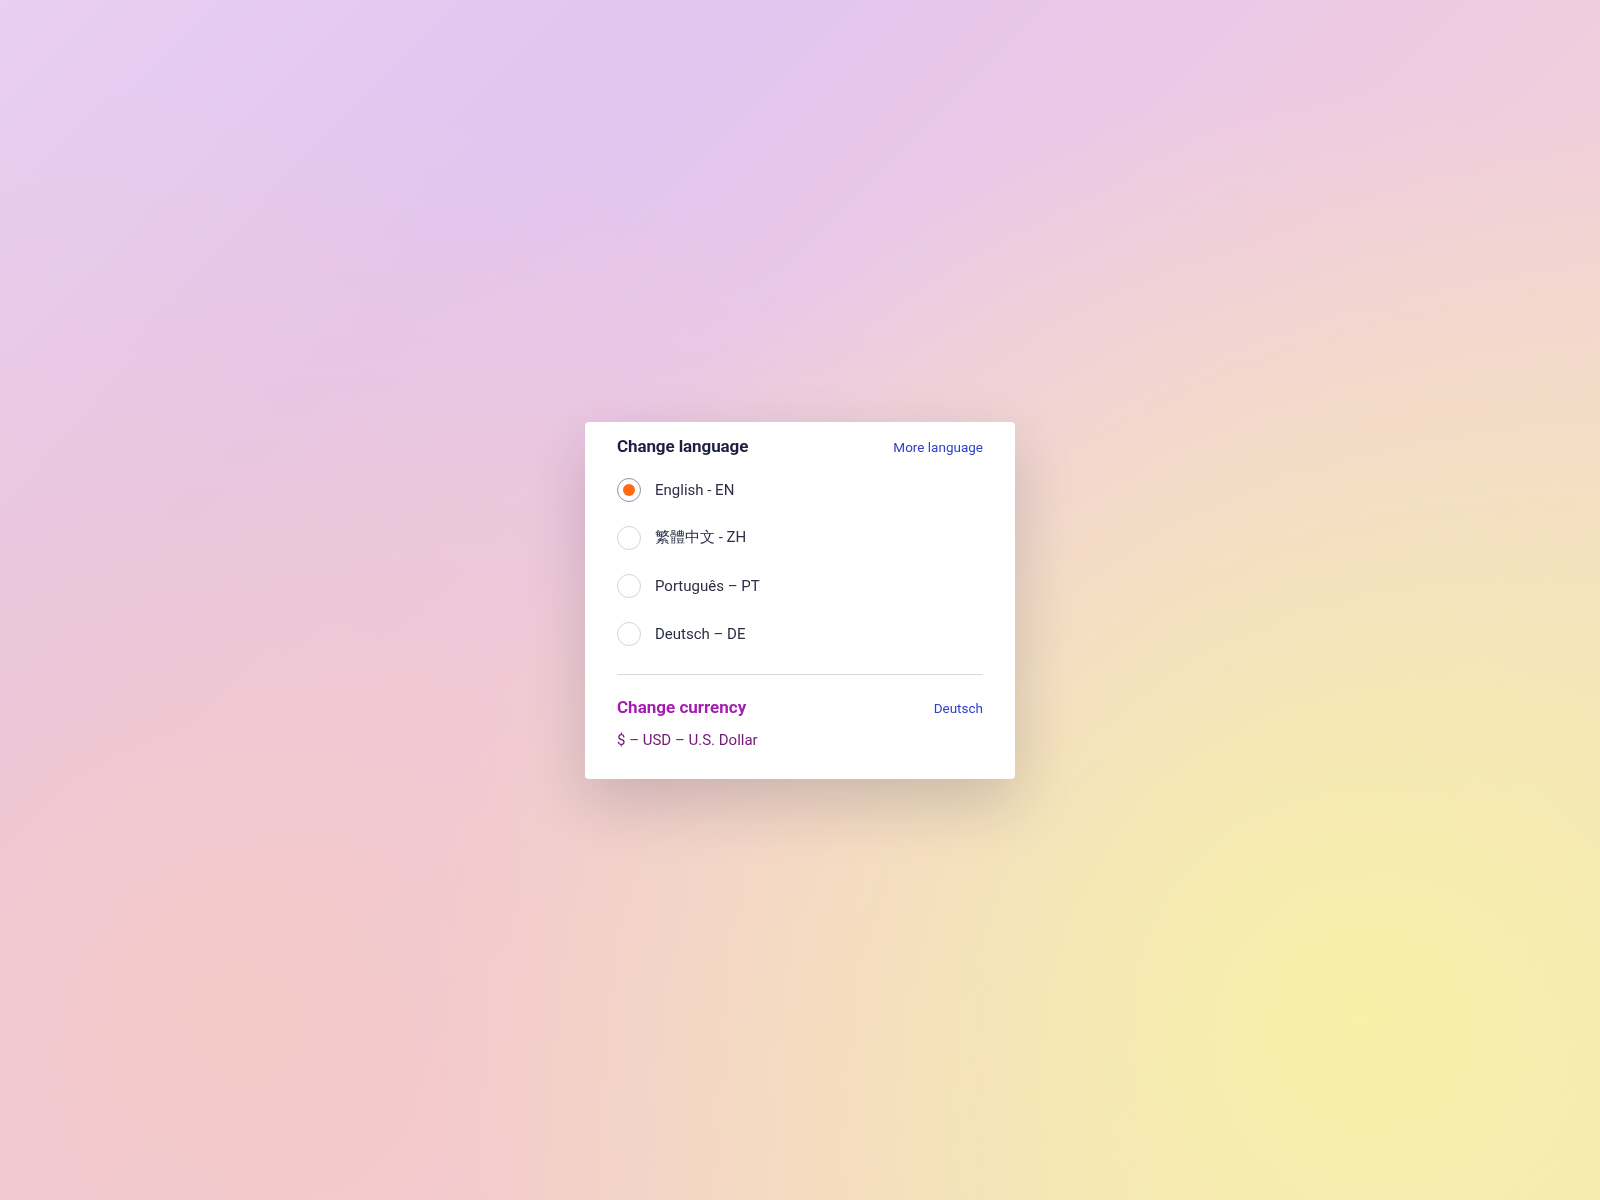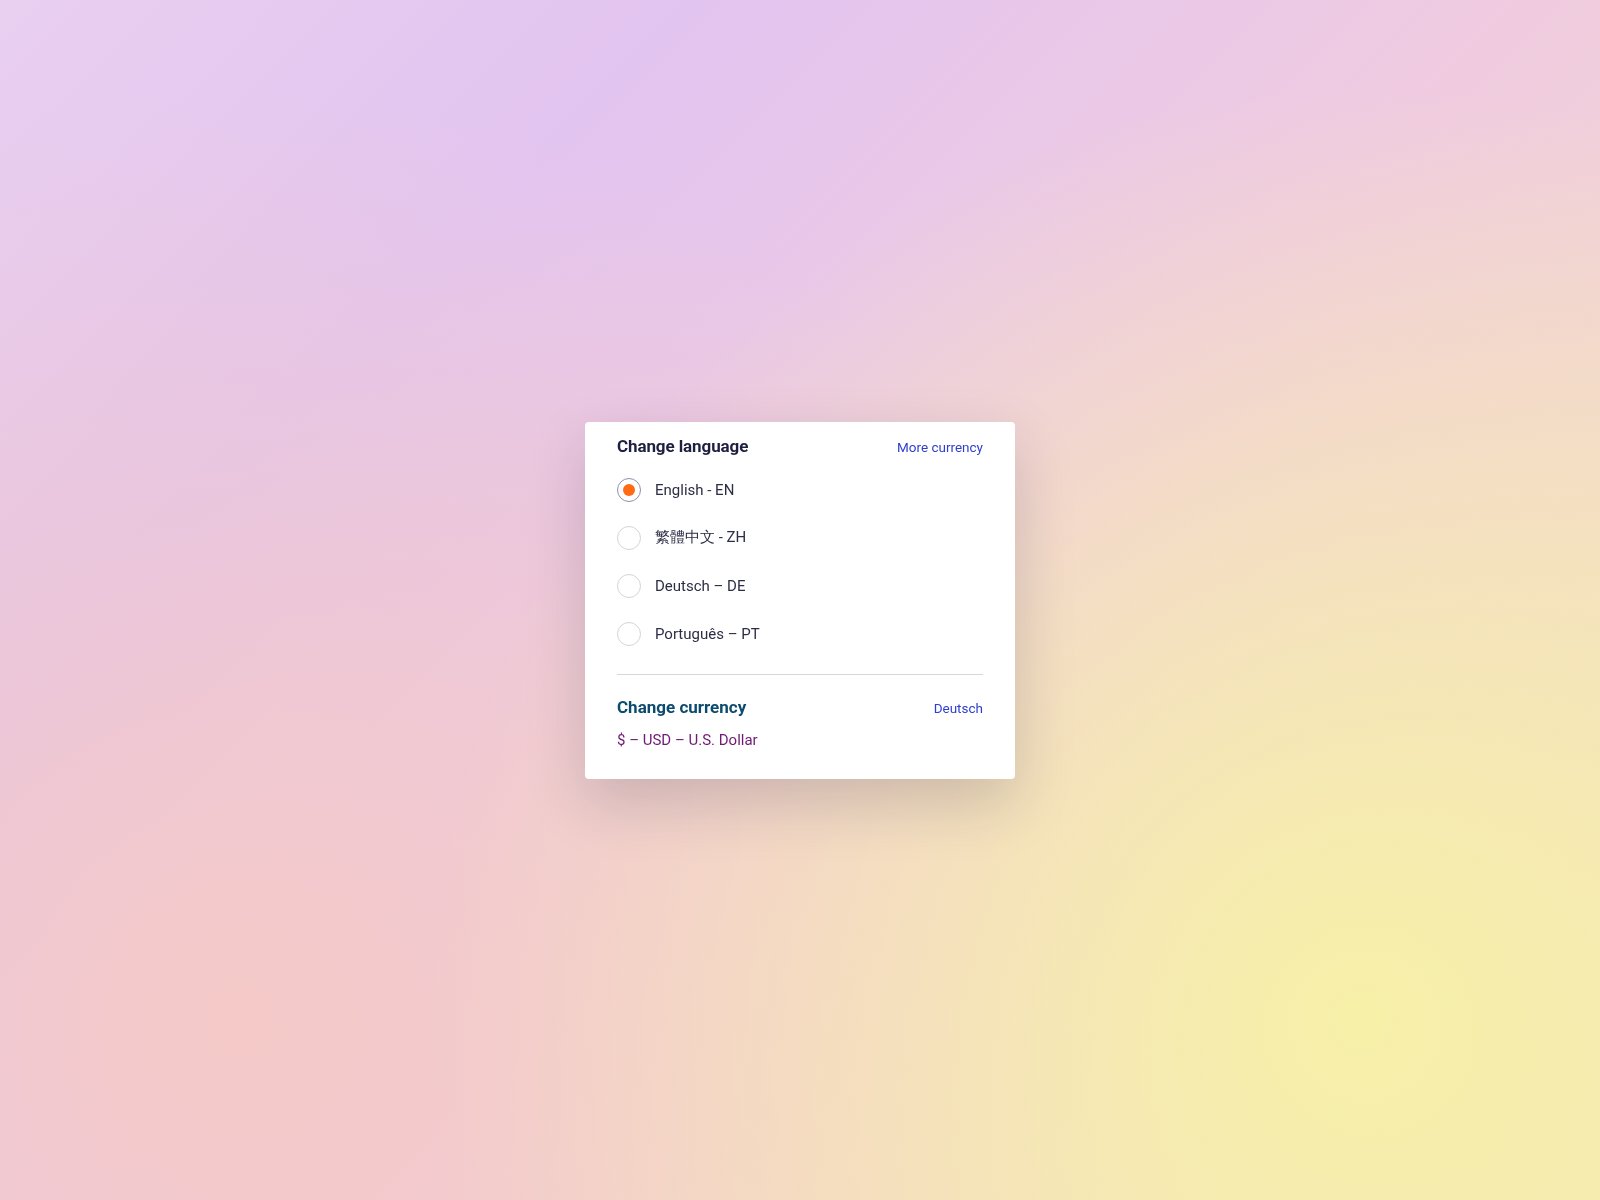--- a/index.html
+++ b/index.html
@@ -85,55 +85,55 @@
     }
     .currency-row {
       display: flex;
       align-items: baseline;
       justify-content: space-between;
       margin-bottom: 14px;
     }
     .currency-title {
       font-size: 17px;
       font-weight: 700;
-      color: #0c4a6e;
+      color: #a21caf;
     }
     .currency-value {
       font-size: 15px;
       color: #701a75;
     }
   </style>
 </head>
 <body>
 
 <div class="card">
 
   <div class="section-header">
     <div class="section-title">Change language</div>
-    <a class="link">More currency</a>
+    <a class="link">More language</a>
   </div>
 
   <div class="options">
     <div class="option">
       <span class="radio selected">
           <span class="dot"></span>
         </span>
       <span class="option-label">English - EN</span>
     </div>
     <div class="option">
       <span class="radio"></span>
       <span class="option-label">繁體中文 - ZH</span>
     </div>
     <div class="option">
       <span class="radio"></span>
-      <span class="option-label">Deutsch – DE</span>
+      <span class="option-label">Português – PT</span>
     </div>
     <div class="option">
       <span class="radio"></span>
-      <span class="option-label">Português – PT</span>
+      <span class="option-label">Deutsch – DE</span>
     </div>
   </div>
 
   <div class="divider"></div>
 
   <div class="currency-row">
     <div class="currency-title">Change currency</div>
     <a class="link">Deutsch</a>
   </div>
   <div class="currency-value">$ – USD – U.S. Dollar</div>

